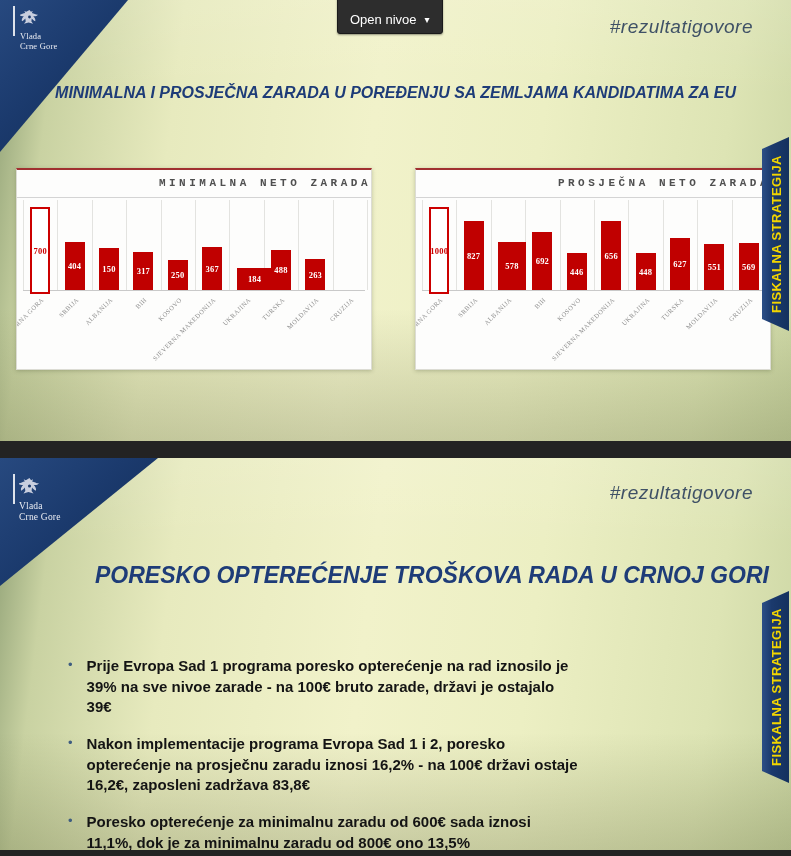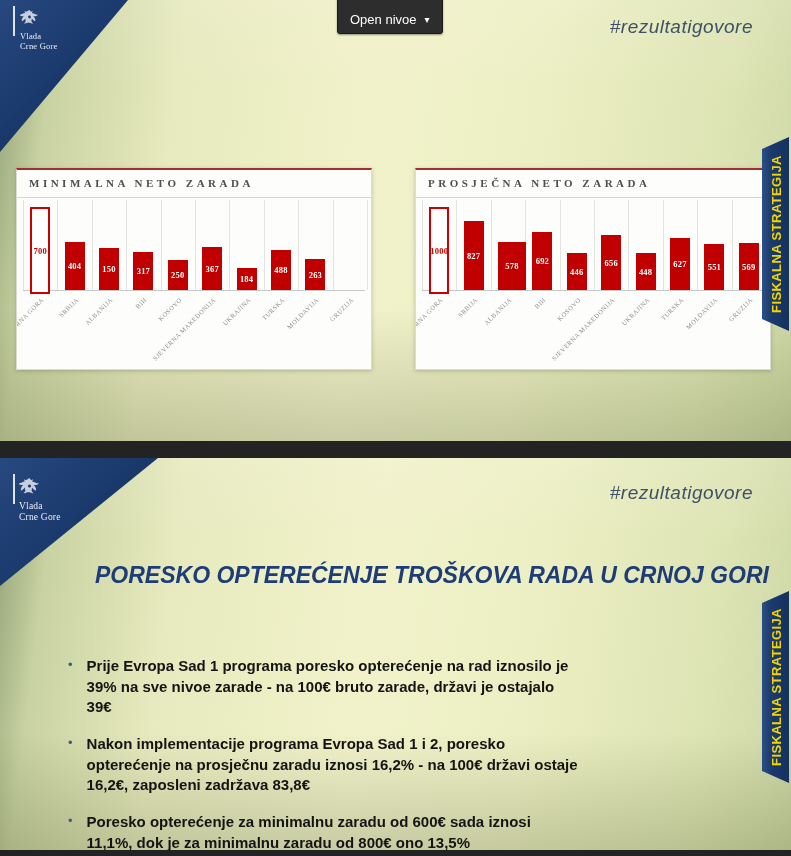--- a/index.html
+++ b/index.html
@@ -74,22 +74,22 @@
   
   .chart-card{
     position:absolute;top:168px;width:356px;height:202px;
     background:#fdfdfc;border:1px solid #dcdcd4;border-top:2px solid #a03030;
     box-shadow:0 1px 4px rgba(40,50,20,0.25);
     overflow:hidden;box-sizing:border-box;
   }
   #chart-card-0{left:16px;}
   #chart-card-1{left:415px;}
   .chart-title{
-    margin-top:7px;text-align:left;
-    font-family:Liberation Serif, serif;font-weight:bold;
+    margin-top:7px;text-align:right;
+    font-family:Liberation Mono, monospace;font-weight:bold;
     font-size:11px;letter-spacing:3.5px;color:#4f4f4f;white-space:nowrap;margin-left:12px;
   }
   .title-rule{position:absolute;top:27px;left:0;right:0;border-top:1px solid #d4d4d4;}
   .plot{position:absolute;top:30px;left:6px;right:6px;height:90px;border-bottom:1px solid #c9c9c9;}
   .gridline{position:absolute;top:0;bottom:0;width:1px;background:#e3e3e0;}
   .bar{position:absolute;bottom:0;background:#c00000;}
   .bar.outlined{background:#ffffff;border:2.5px solid #cc0000;box-sizing:border-box;bottom:-4px;}
   .bar-label{
     position:absolute;left:50%;top:50%;transform:translate(-50%,-50%);
     font-family:"Liberation Serif","DejaVu Serif",serif;font-weight:bold;
@@ -138,20 +138,21 @@
       <circle cx="10" cy="8.5" r="1.5" fill="#1b3a6d"></circle>
     </svg>
     <div class="gov">
       <div>Vlada</div>
       <div>Crne Gore</div>
     </div>
   </div>
 
   <div class="hashtag">#rezultatigovore</div>
 
+  <div class="slide-title">MINIMALNA I PROSJEČNA ZARADA U POREĐENJU SA ZEMLJAMA KANDIDATIMA ZA EU</div>
 
   <div class="chart-card" id="chart-card-0">
     <div class="chart-title">MINIMALNA NETO ZARADA</div>
     <div class="title-rule"></div>
     <div class="plot">
         <div class="gridline" style="left: 0px;"></div>
         <div class="gridline" style="left: 34.4px;"></div>
         <div class="gridline" style="left: 68.8px;"></div>
         <div class="gridline" style="left: 103.2px;"></div>
         <div class="gridline" style="left: 137.6px;"></div>
@@ -172,21 +173,21 @@
         </div>
         <div class="bar" style="left: 110.4px; width: 20px; height: 38px; background: rgb(192, 0, 0);">
           <span class="bar-label">317</span>
         </div>
         <div class="bar" style="left: 144.8px; width: 20px; height: 30px; background: rgb(192, 0, 0);">
           <span class="bar-label">250</span>
         </div>
         <div class="bar" style="left: 179.2px; width: 20px; height: 43px; background: rgb(192, 0, 0);">
           <span class="bar-label">367</span>
         </div>
-        <div class="bar" style="left: 213.6px; width: 20px; height: 22px; background: rgb(192, 0, 0);">
+        <div class="bar" style="left: 213.6px; width: 20px; height: 22px; background: rgb(192, 0, 0); padding-left: 16px;">
           <span class="bar-label">184</span>
         </div>
         <div class="bar" style="left: 248px; width: 20px; height: 40px; background: rgb(192, 0, 0);">
           <span class="bar-label">488</span>
         </div>
         <div class="bar" style="left: 282.4px; width: 20px; height: 31px; background: rgb(192, 0, 0);">
           <span class="bar-label">263</span>
         </div>
       </div>
     <div class="cats">
@@ -226,21 +227,21 @@
         </div>
         <div class="bar" style="left: 76px; width: 28px; height: 48px; background: rgb(192, 0, 0);">
           <span class="bar-label">578</span>
         </div>
         <div class="bar" style="left: 110.4px; width: 20px; height: 58px; background: rgb(192, 0, 0);">
           <span class="bar-label">692</span>
         </div>
         <div class="bar" style="left: 144.8px; width: 20px; height: 37px; background: rgb(192, 0, 0);">
           <span class="bar-label">446</span>
         </div>
-        <div class="bar" style="left: 179.2px; width: 20px; height: 55px; background: rgb(192, 0, 0);">
+        <div class="bar" style="left: 179.2px; width: 20px; height: 69px; background: rgb(192, 0, 0);">
           <span class="bar-label">656</span>
         </div>
         <div class="bar" style="left: 213.6px; width: 20px; height: 37px; background: rgb(192, 0, 0);">
           <span class="bar-label">448</span>
         </div>
         <div class="bar" style="left: 248px; width: 20px; height: 52px; background: rgb(192, 0, 0);">
           <span class="bar-label">627</span>
         </div>
         <div class="bar" style="left: 282.4px; width: 20px; height: 46px; background: rgb(192, 0, 0);">
           <span class="bar-label">551</span>

